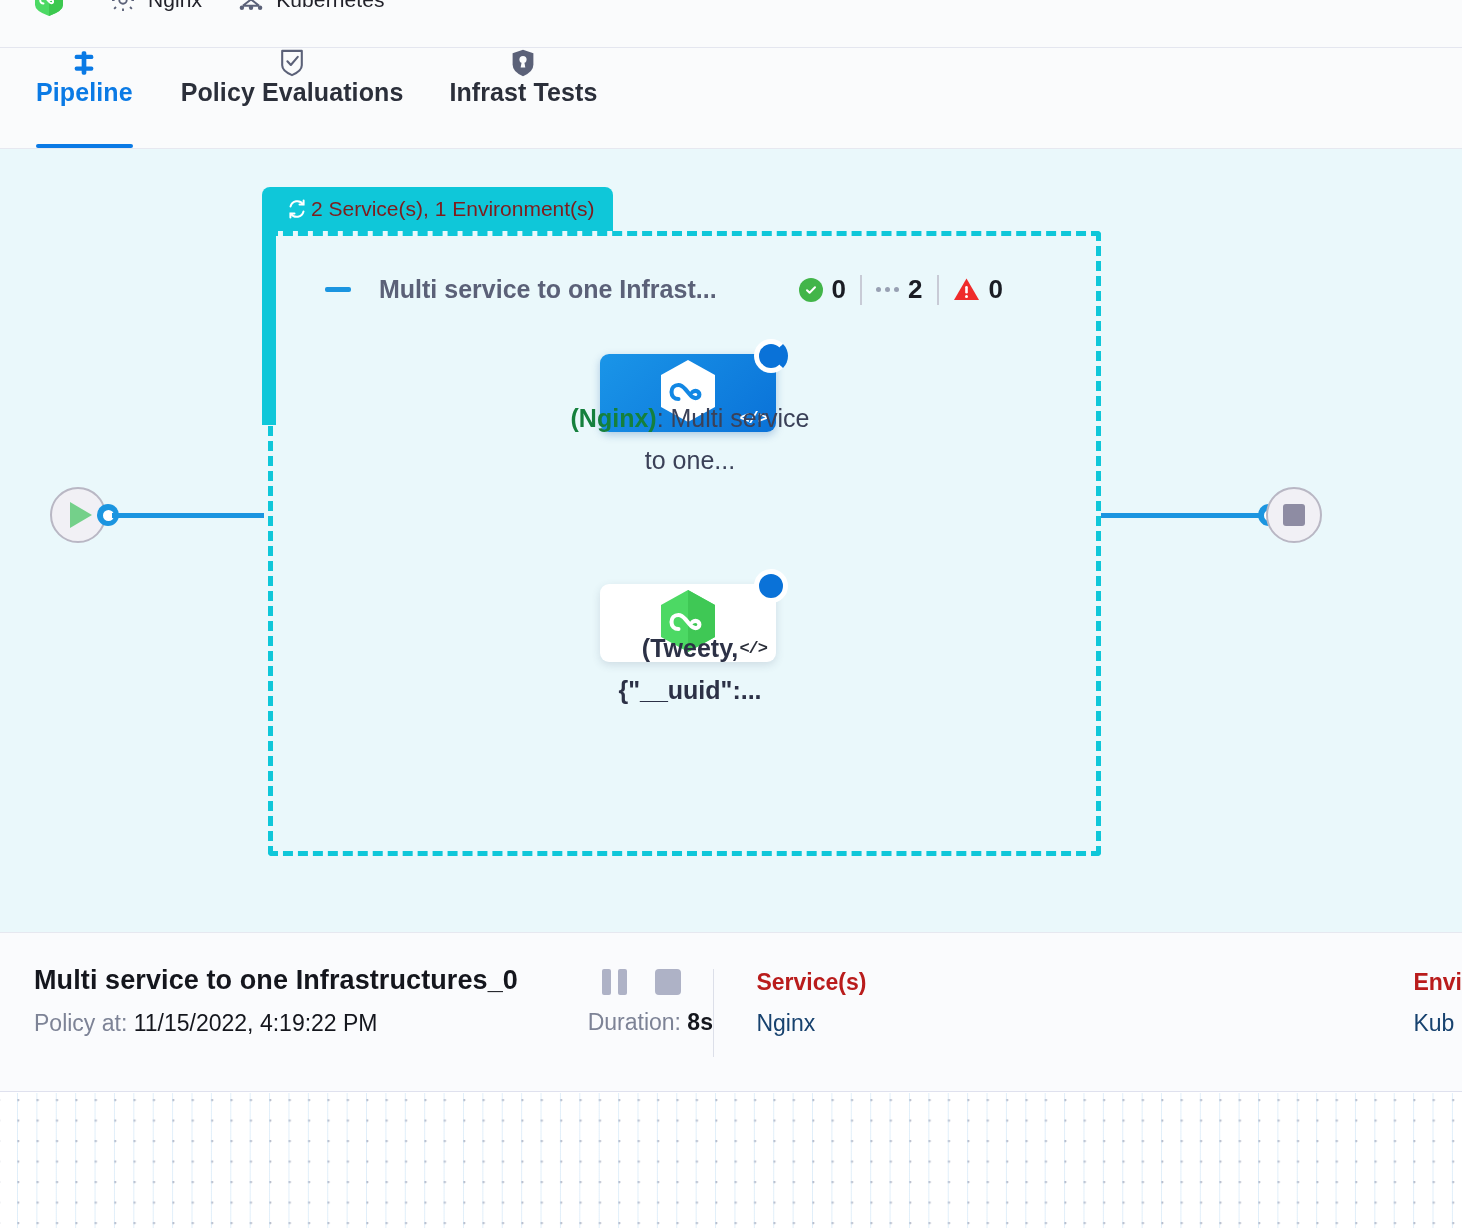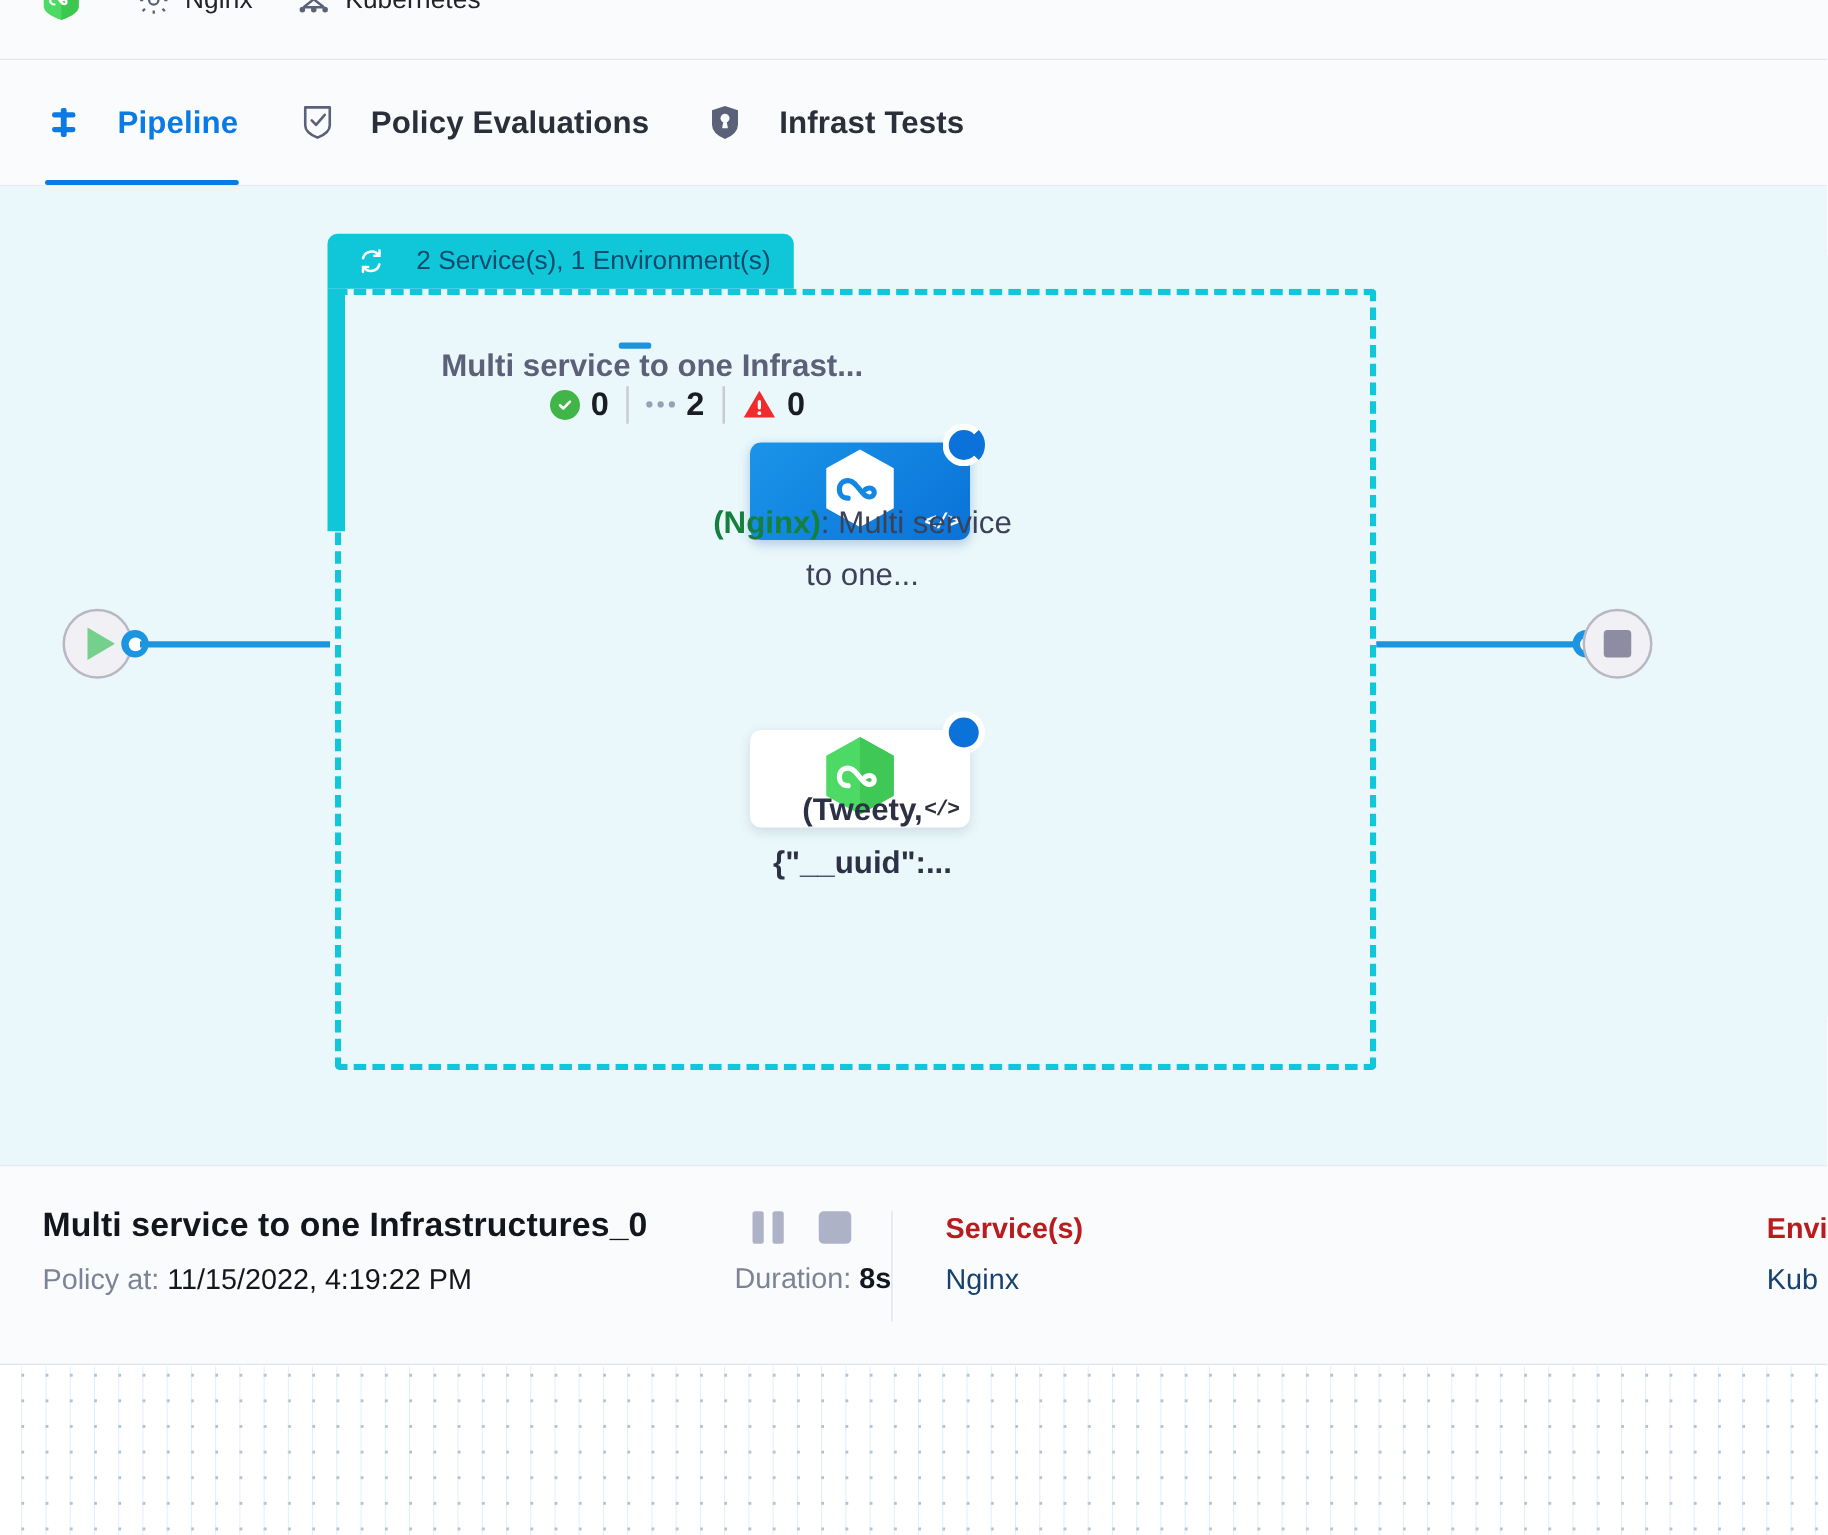--- a/index.html
+++ b/index.html
@@ -27,25 +27,26 @@
   .hexlogo { width: 30px; height: 32px; display:block; }
 
   
   .tabbar {
     position: absolute; top: 48px; left: 0; width: 1462px; height: 101px;
     background: #fafbfc;
     border-bottom: 1px solid #e6e8f0;
     display: flex; align-items: center;
   }
   .tab {
-    display: flex; align-items: center; gap: 28px;
+    display: flex; align-items: center; gap: 0;
     height: 100%;
     padding: 0 0 0 0;
     position: relative;
     cursor: pointer;
+    flex-direction: column;
   }
   .tab-label { font-size: 25px; font-weight: 700; color: #2b2f3a; letter-spacing: .1px; }
   .tab.active .tab-label { color: #0a7ae5; }
   .tab.active::after {
     content: ""; position: absolute; left: 0; right: 0; bottom: 0;
     height: 4px; background: #0a7ae5; border-radius: 2px;
   }
   .tab-icon { width: 30px; height: 30px; display: flex; align-items: center; justify-content: center; }
 
   
@@ -72,24 +73,24 @@
     width: 0; height: 0; border-left: 22px solid #74d08a;
     border-top: 13px solid transparent; border-bottom: 13px solid transparent;
     margin-left: 6px;
   }
   .stop-sq { width: 22px; height: 22px; background: #8e8ca3; border-radius: 3px; }
 
   
   .group-header {
     position: absolute;
     background: #0fc7d9;
-    color: #0c4a6e;
+    color: #7f1d1d;
     border-radius: 8px 8px 0 0;
     height: 44px;
-    display: flex; align-items: center; gap: 23px;
+    display: flex; align-items: center; gap: 1px;
     padding: 0 18px 0 22px;
     font-size: 21px; font-weight: 400;
     white-space: nowrap;
     cursor: pointer;
   }
   .group-leftbar {
     position: absolute;
     width: 14px; background: #0fc7d9;
   }
   .group-box {
@@ -290,21 +291,21 @@
           <path d="M5.4 20.6v-4.1h4.1"></path>
         </svg>
       </span>
       <span>2 Service(s), 1 Environment(s)</span>
     </div>
 
     <div class="group-leftbar" style="left:262px; top:82px; height:194px;"></div>
 
     <div class="group-box" style="left:268px; top:82px; width:833px; height:625px;"></div>
 
-    <div class="stage-title-row" style="left:325px; top:125px;flex-direction:column;">
+    <div class="stage-title-row" style="left:325px; top:125px;">
       <span class="collapse-dash"></span>
       <span class="stage-title">Multi service to one Infrast...</span>
       <span class="counters">
         <span class="counter">
           <span class="ic-ok">
             <svg width="14" height="14" viewBox="0 0 14 14" fill="none" stroke="#ffffff" stroke-width="2" stroke-linecap="round" stroke-linejoin="round">
               <path d="M3 7.2l2.6 2.6L11 4.3"></path>
             </svg>
           </span>
           <span class="counter-num">0</span>

